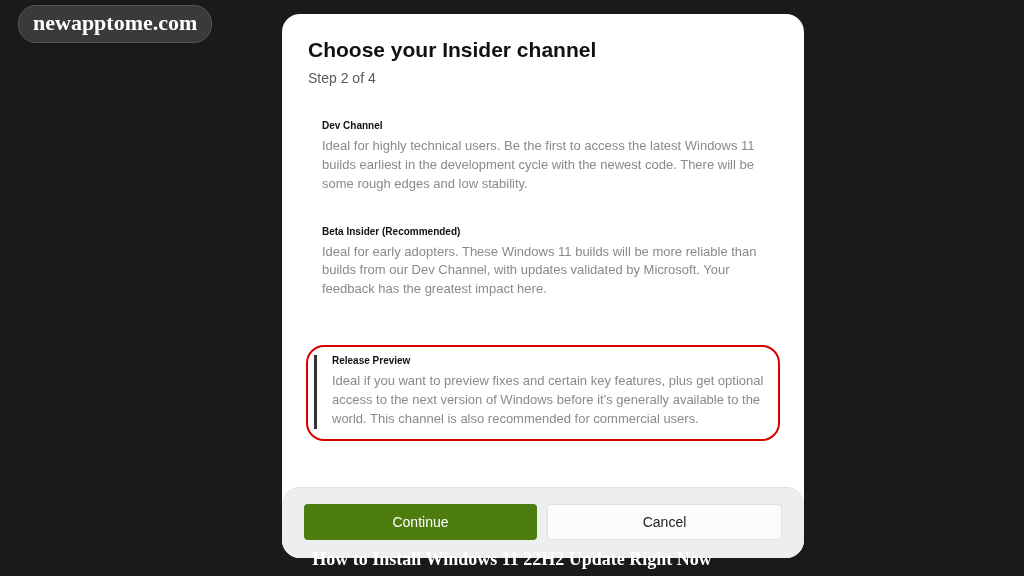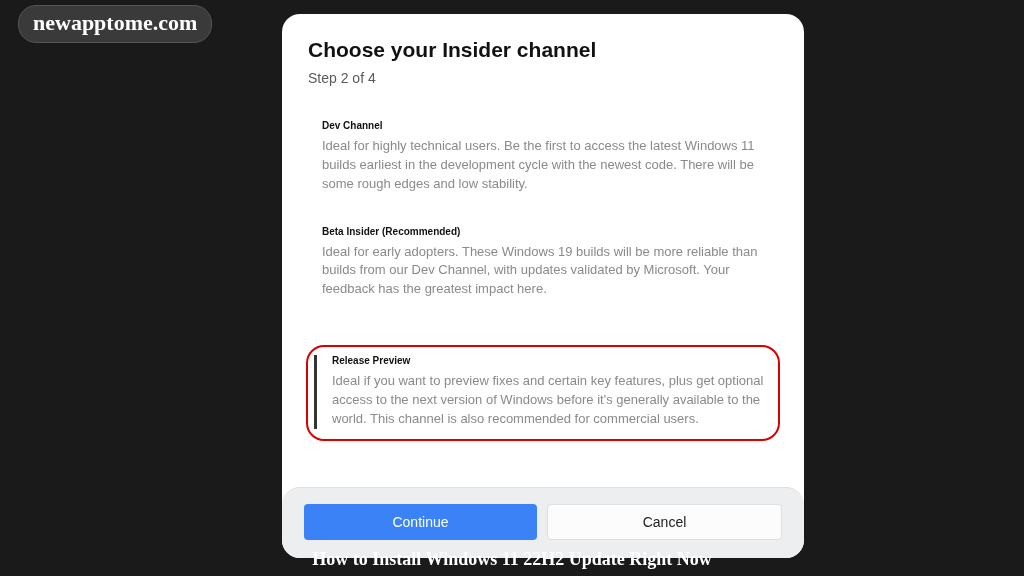--- a/index.html
+++ b/index.html
@@ -95,21 +95,21 @@
     .btn {
       flex: 1;
       height: 36px;
       border: none;
       border-radius: 4px;
       font-size: 14px;
       font-family: inherit;
       cursor: pointer;
     }
     .btn-primary {
-      background: #3b82f6;
+      background: #4d7c0f;
       color: #fff;
     }
     .btn-secondary {
       background: #fcfcfc;
       color: #222;
       border: 1px solid #e0e0e0;
     }
     .caption {
       position: absolute;
       bottom: 6px;
@@ -135,21 +135,21 @@
     <div class="channel">
       <div class="channel-content">
         <div class="channel-title">Dev Channel</div>
         <div class="channel-desc">Ideal for highly technical users. Be the first to access the latest Windows 11 builds earliest in the development cycle with the newest code. There will be some rough edges and low stability.</div>
       </div>
     </div>
 
     <div class="channel">
       <div class="channel-content">
         <div class="channel-title">Beta Insider (Recommended)</div>
-        <div class="channel-desc">Ideal for early adopters. These Windows 19 builds will be more reliable than builds from our Dev Channel, with updates validated by Microsoft. Your feedback has the greatest impact here.</div>
+        <div class="channel-desc">Ideal for early adopters. These Windows 11 builds will be more reliable than builds from our Dev Channel, with updates validated by Microsoft. Your feedback has the greatest impact here.</div>
       </div>
     </div>
 
     <div class="channel highlighted">
       <div class="channel-content">
         <div class="channel-title">Release Preview</div>
         <div class="channel-desc">Ideal if you want to preview fixes and certain key features, plus get optional access to the next version of Windows before it's generally available to the world. This channel is also recommended for commercial users.</div>
       </div>
     </div>
   </div>

